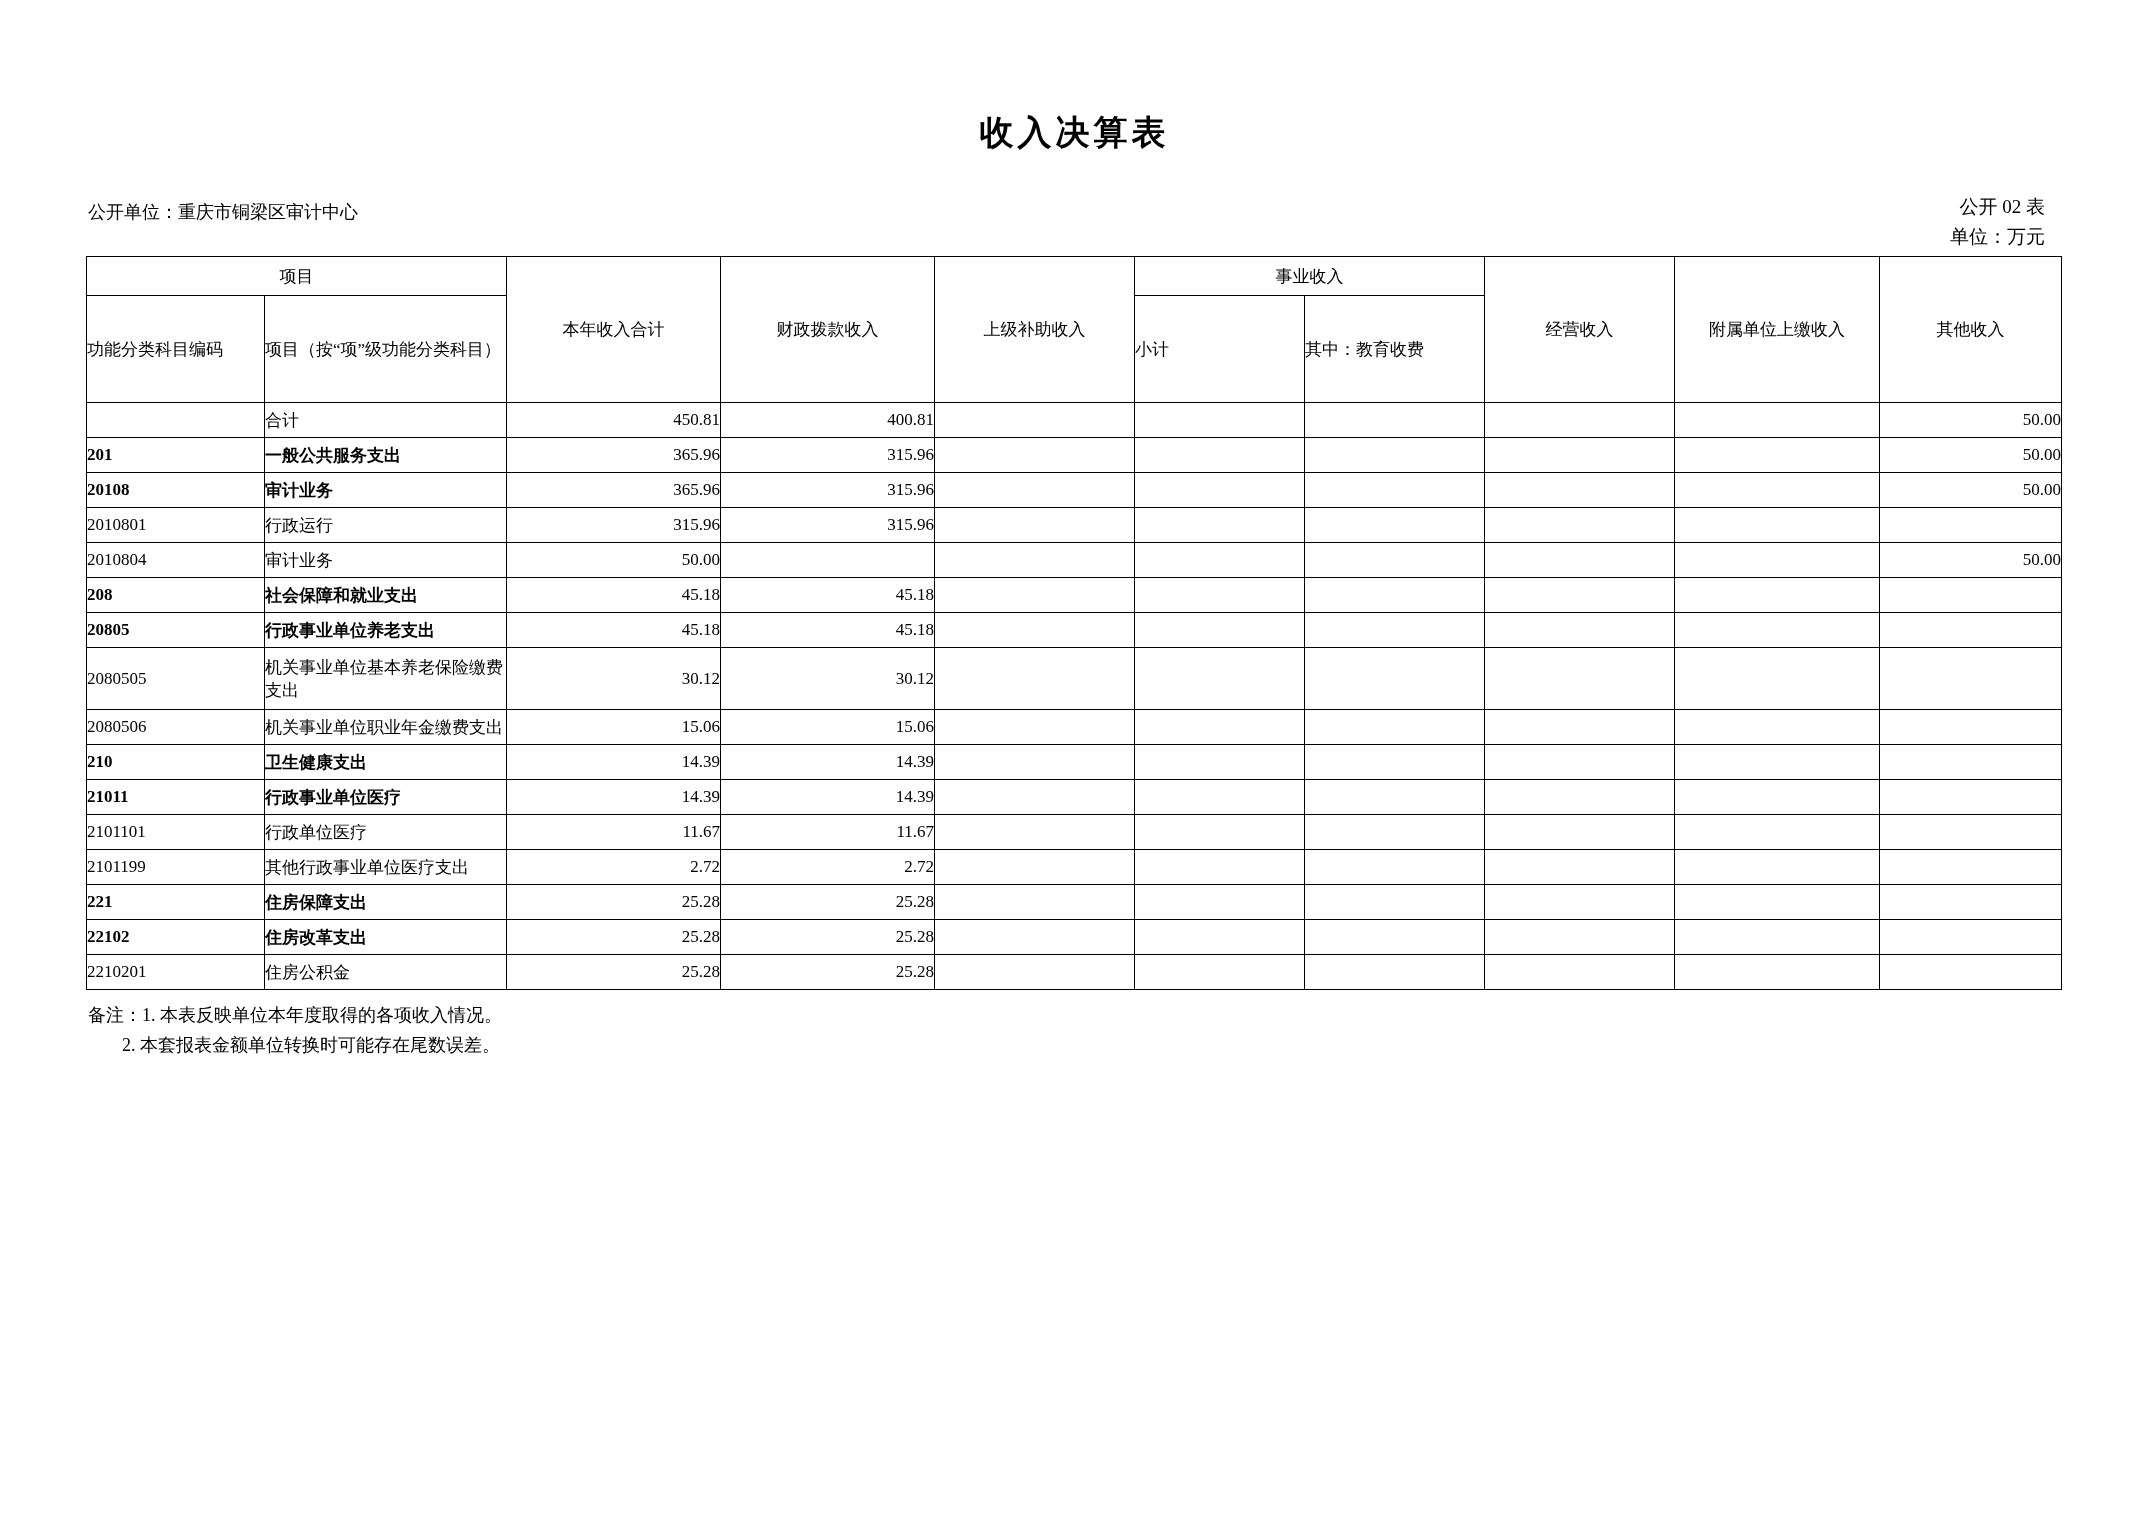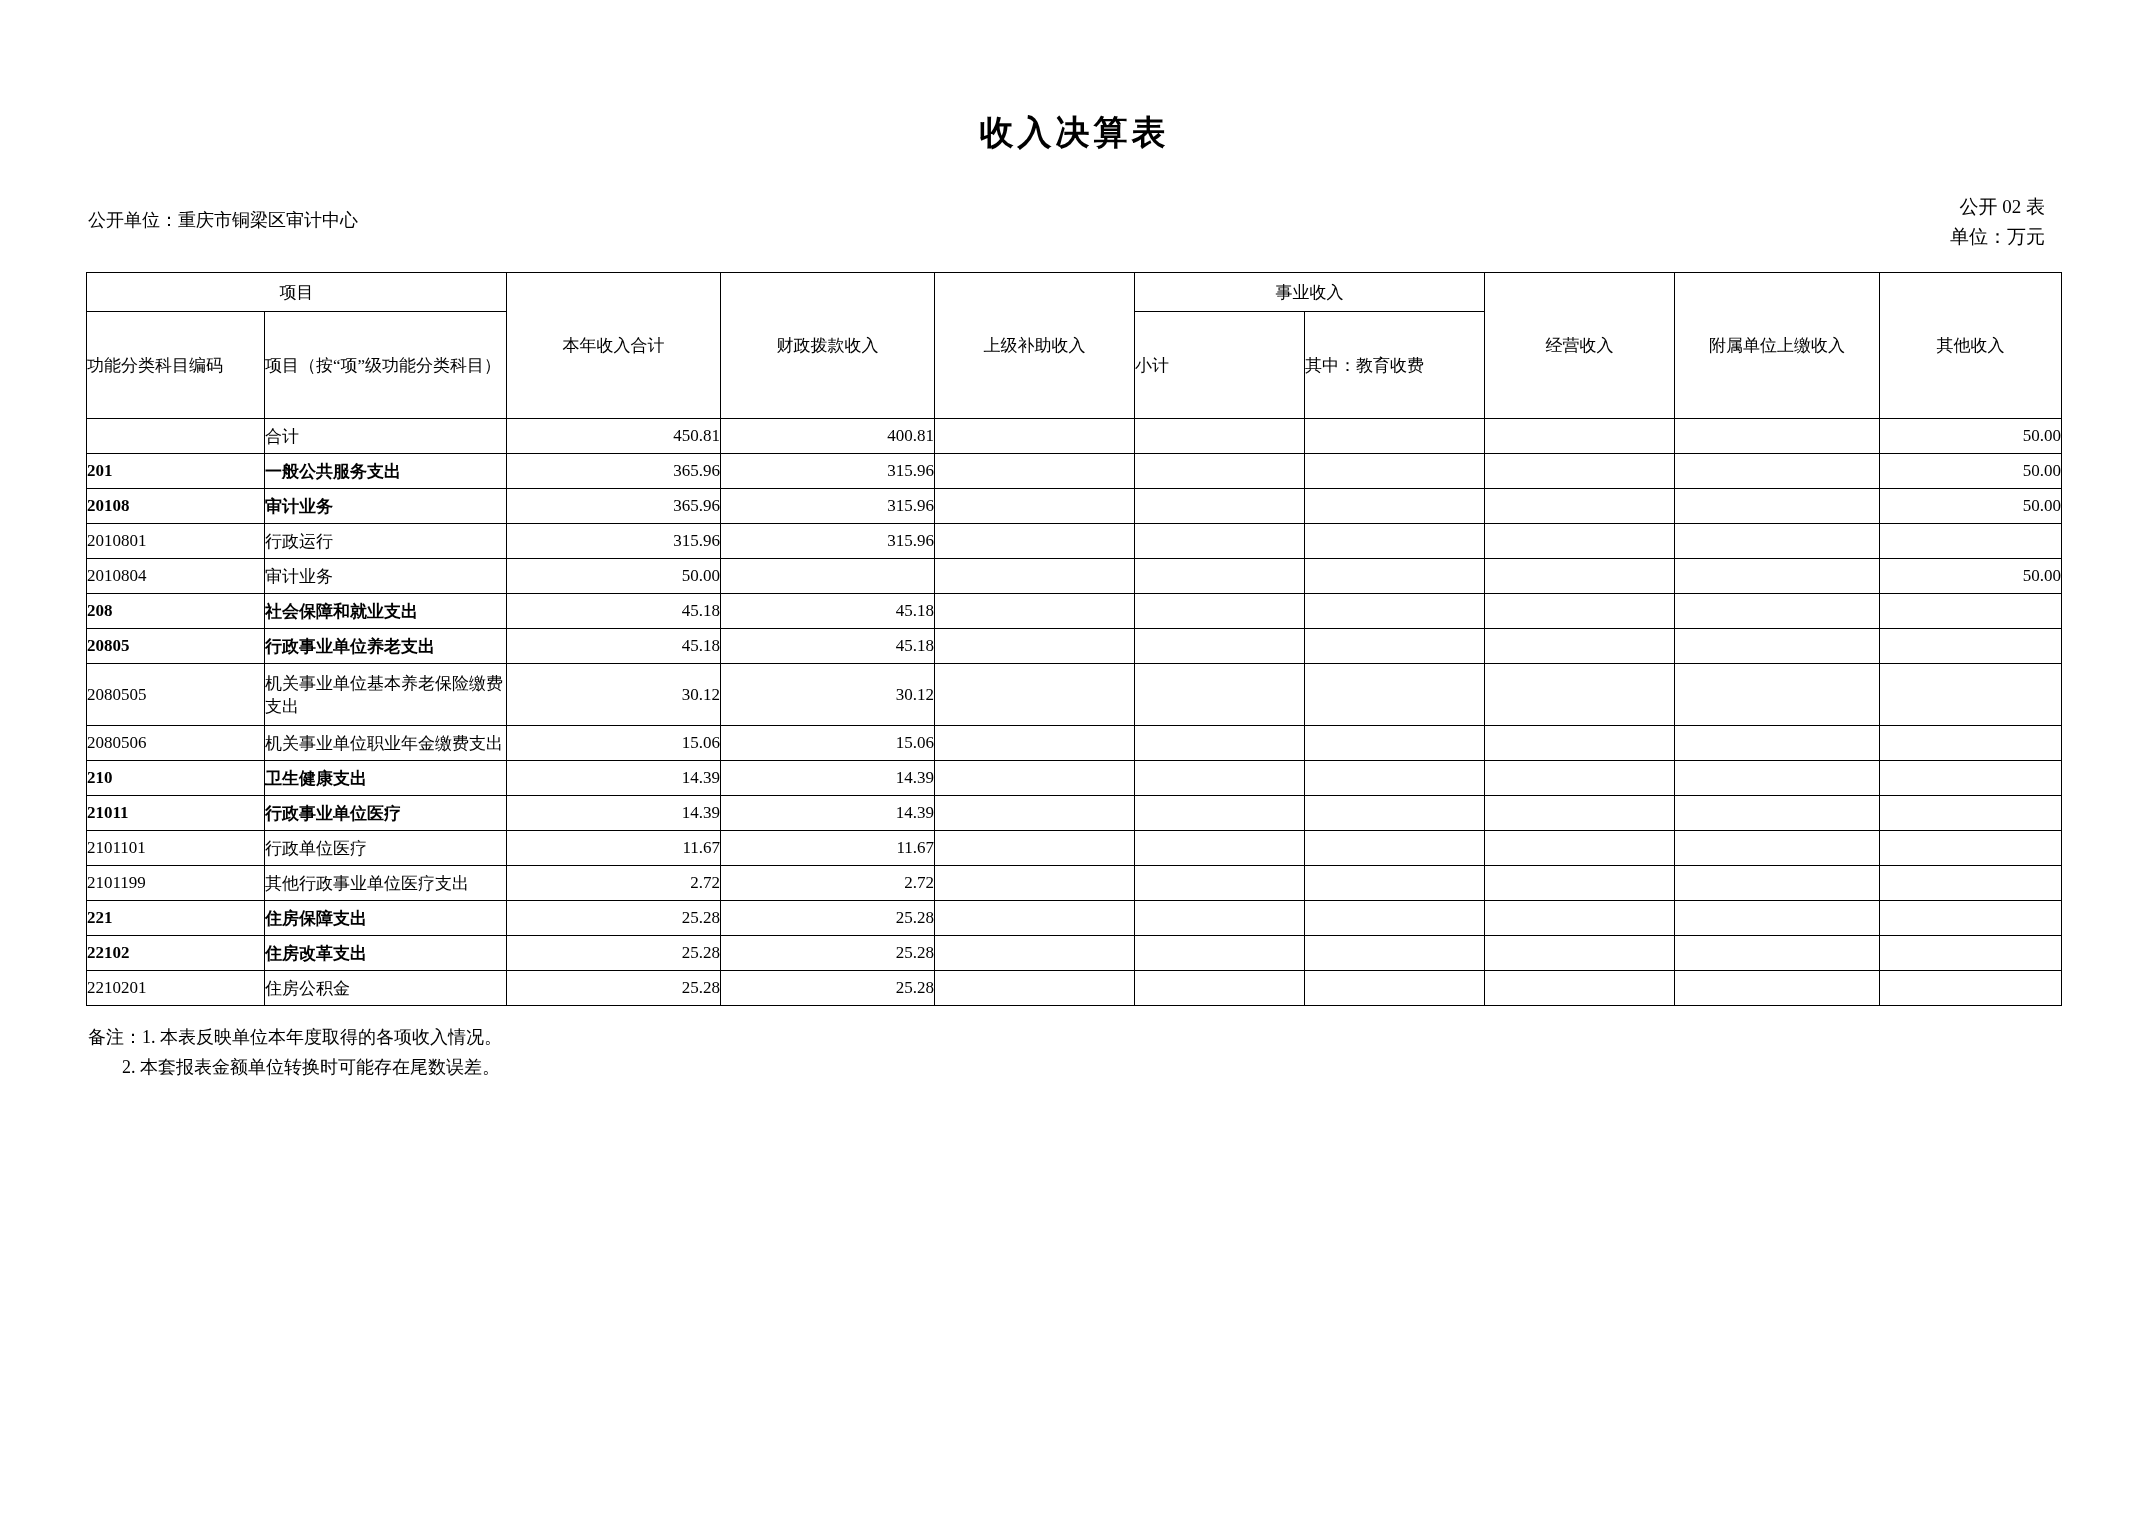--- a/index.html
+++ b/index.html
@@ -30,37 +30,37 @@
     font-family: "DejaVu Sans", "Liberation Sans", sans-serif;
   }
   .meta-row {
     position: relative;
     margin-top: 44px;
     height: 56px;
   }
   .unit-left {
     position: absolute;
     left: 88px;
-    top: 8px;
+    top: 0;
     font-size: 18px;
     font-family: "Liberation Serif", serif;
   }
   .unit-right {
     position: absolute;
     right: 104px;
     top: -8px;
     text-align: right;
     font-size: 19px;
     line-height: 30px;
     font-family: "Liberation Serif", serif;
   }
   table.main {
     border-collapse: collapse;
     table-layout: fixed;
-    margin: 16px auto;
+    margin: 0 auto;
     width: 1975px;
     margin-left: 86px;
     padding-left: 22px;
   }
   table.main th, table.main td {
     border: 1px solid #000000;
     font-size: 17px;
     font-family: "Liberation Serif", serif;
     padding: 0;
     vertical-align: middle;

